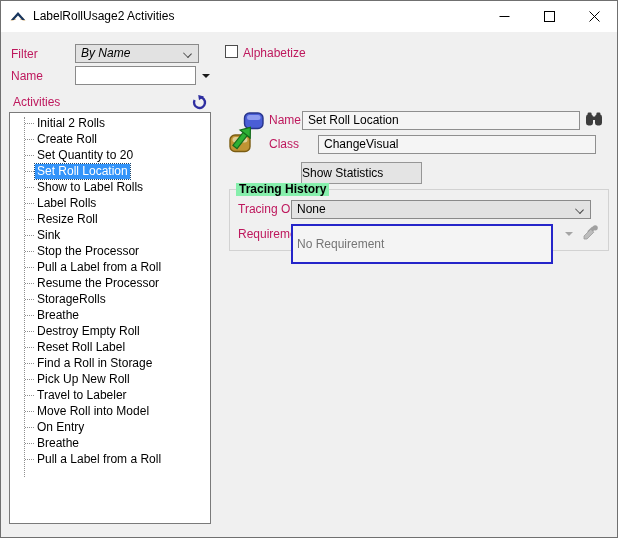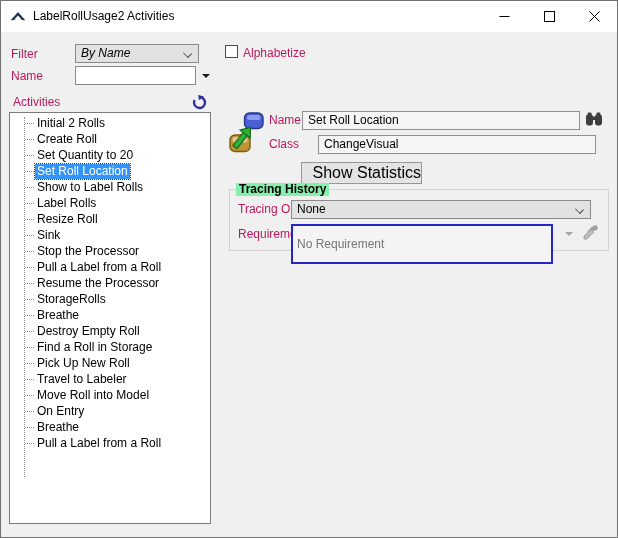--- a/index.html
+++ b/index.html
@@ -32,21 +32,21 @@
   .textfield {
     position:absolute; height:19px; background:#ffffff; border:1px solid #8a8a8a;
     font-family:inherit; font-size:12px; padding:0 4px; line-height:17px;
   }
   .rofield {
     position:absolute; height:19px; background:#f5f5f5; border:1px solid #8f8f8f;
     line-height:17px; padding:0 5px; white-space:nowrap; overflow:hidden;
   }
   .push-button {
     position:absolute; background:#e4e4e4; border:1px solid #969696;
-    font-family:inherit; font-size:16px; text-align:right; cursor:pointer;
+    font-family:inherit; font-size:12px; text-align:left; cursor:pointer;
   }
   .tri-down { position:absolute; width:0; height:0; border-left:4px solid transparent; border-right:4px solid transparent; border-top:4px solid #1a1a1a; }
   .tri-down.disabled { border-top-color:#a5a5a5; }
 
   
   .checkbox-box { position:absolute; width:13px; height:13px; background:#fff; border:1px solid #4c4c4c; cursor:pointer; }
 
   
   .listbox { position:absolute; left:8px; top:111px; width:202px; height:412px; background:#ffffff; border:1px solid #7a7a7a; overflow:hidden; }
   .tree { position:absolute; left:0; top:2px; right:0; }
@@ -124,20 +124,21 @@
         <div class="tree-item"><span class="item-label">Show to Label Rolls</span></div>
         <div class="tree-item"><span class="item-label">Label Rolls</span></div>
         <div class="tree-item"><span class="item-label">Resize Roll</span></div>
         <div class="tree-item"><span class="item-label">Sink</span></div>
         <div class="tree-item"><span class="item-label">Stop the Processor</span></div>
         <div class="tree-item"><span class="item-label">Pull a Label from a Roll</span></div>
         <div class="tree-item"><span class="item-label">Resume the Processor</span></div>
         <div class="tree-item"><span class="item-label">StorageRolls</span></div>
         <div class="tree-item"><span class="item-label">Breathe</span></div>
         <div class="tree-item"><span class="item-label">Destroy Empty Roll</span></div>
+        <div class="tree-item"><span class="item-label">Reset Roll Label</span></div>
         <div class="tree-item"><span class="item-label">Find a Roll in Storage</span></div>
         <div class="tree-item"><span class="item-label">Pick Up New Roll</span></div>
         <div class="tree-item"><span class="item-label">Travel to Labeler</span></div>
         <div class="tree-item"><span class="item-label">Move Roll into Model</span></div>
         <div class="tree-item"><span class="item-label">On Entry</span></div>
         <div class="tree-item"><span class="item-label">Breathe</span></div>
         <div class="tree-item"><span class="item-label">Pull a Label from a Roll</span></div>
       </div>
   </div>
 

